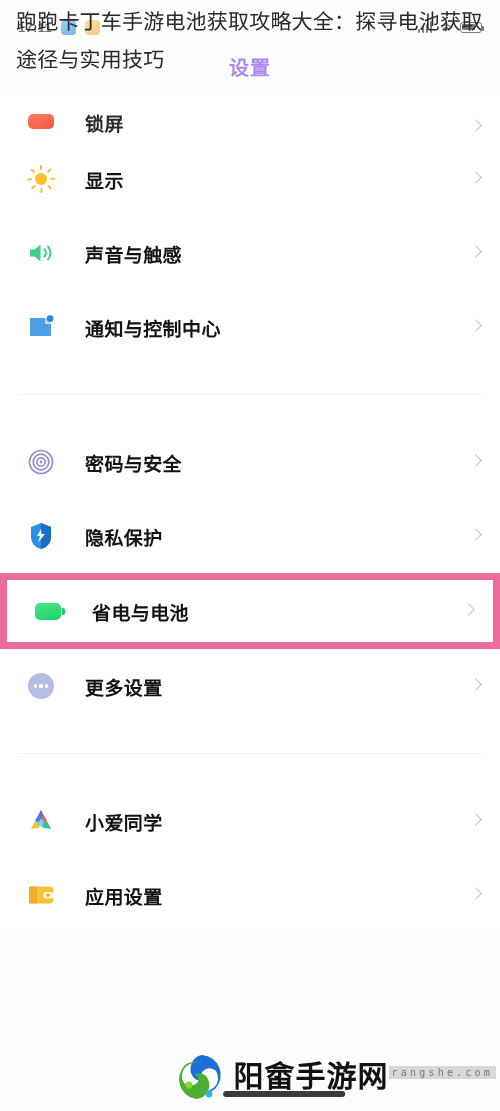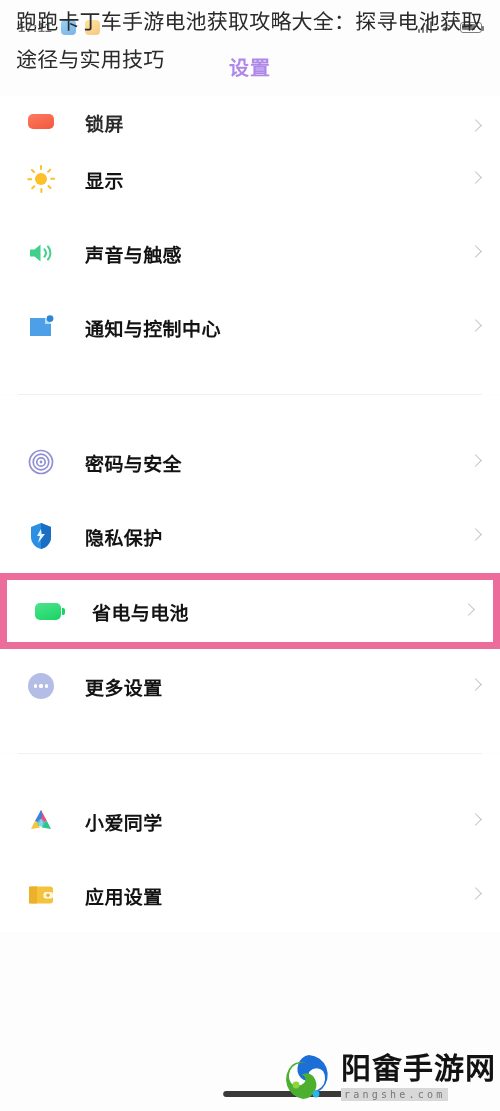--- a/index.html
+++ b/index.html
@@ -160,21 +160,21 @@
     pointer-events:none;
   }
 
   
   .watermark {
     position:absolute; right:4px; bottom:6px;
     display:flex; align-items:center; gap:6px;
     z-index:8;
   }
   .wm-logo { width:56px; height:56px; flex:0 0 56px; }
-  .wm-text { display:flex; flex-direction:column; align-items:flex-start; }
+  .wm-text { display:flex; flex-direction:row; align-items:flex-start; }
   .wm-name {
     font-family:"DejaVu Serif","Liberation Serif",serif;
     font-size:30px; font-weight:700; color:#121212;
     letter-spacing:1px; line-height:1;
   }
   .wm-url {
     margin-top:4px;
     font-size:10px; letter-spacing:3.2px; color:#777;
     background:#d8d8d8; padding:1px 3px;
     font-family:"DejaVu Sans Mono","Liberation Mono",monospace;

